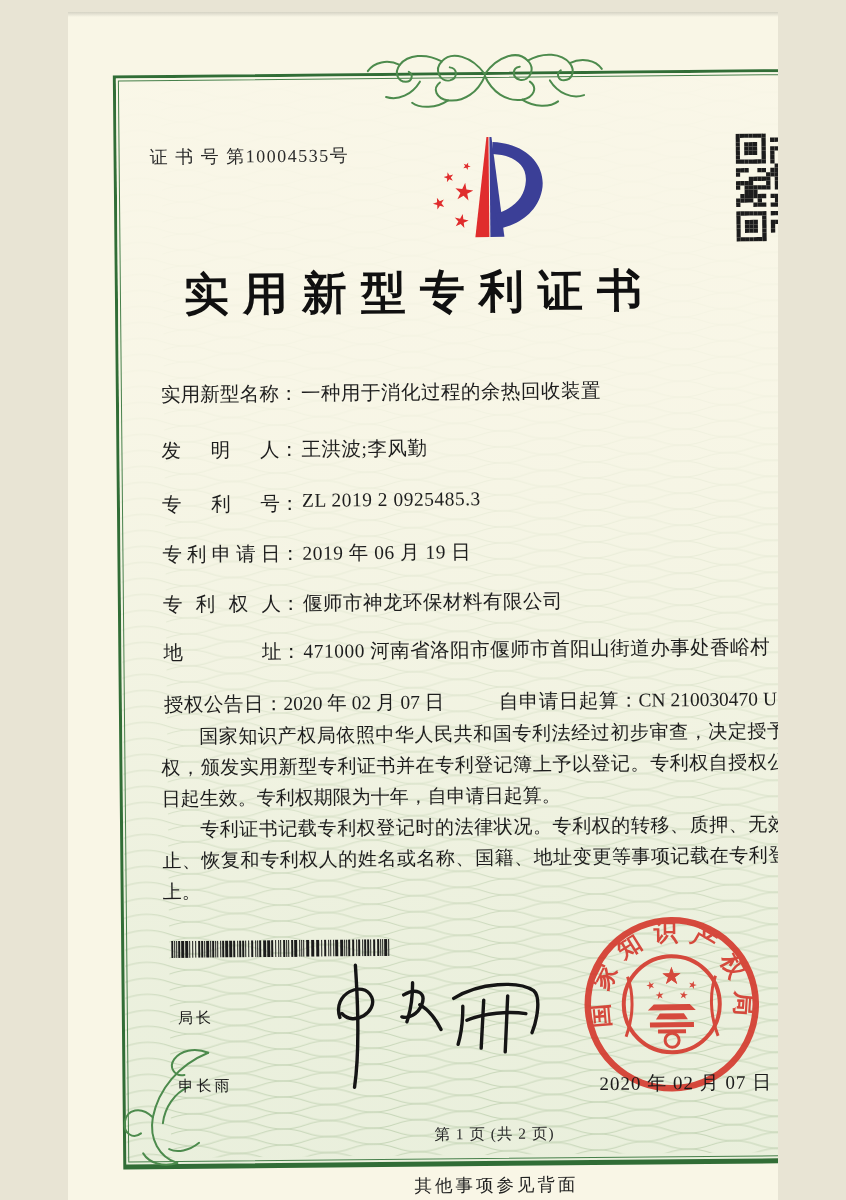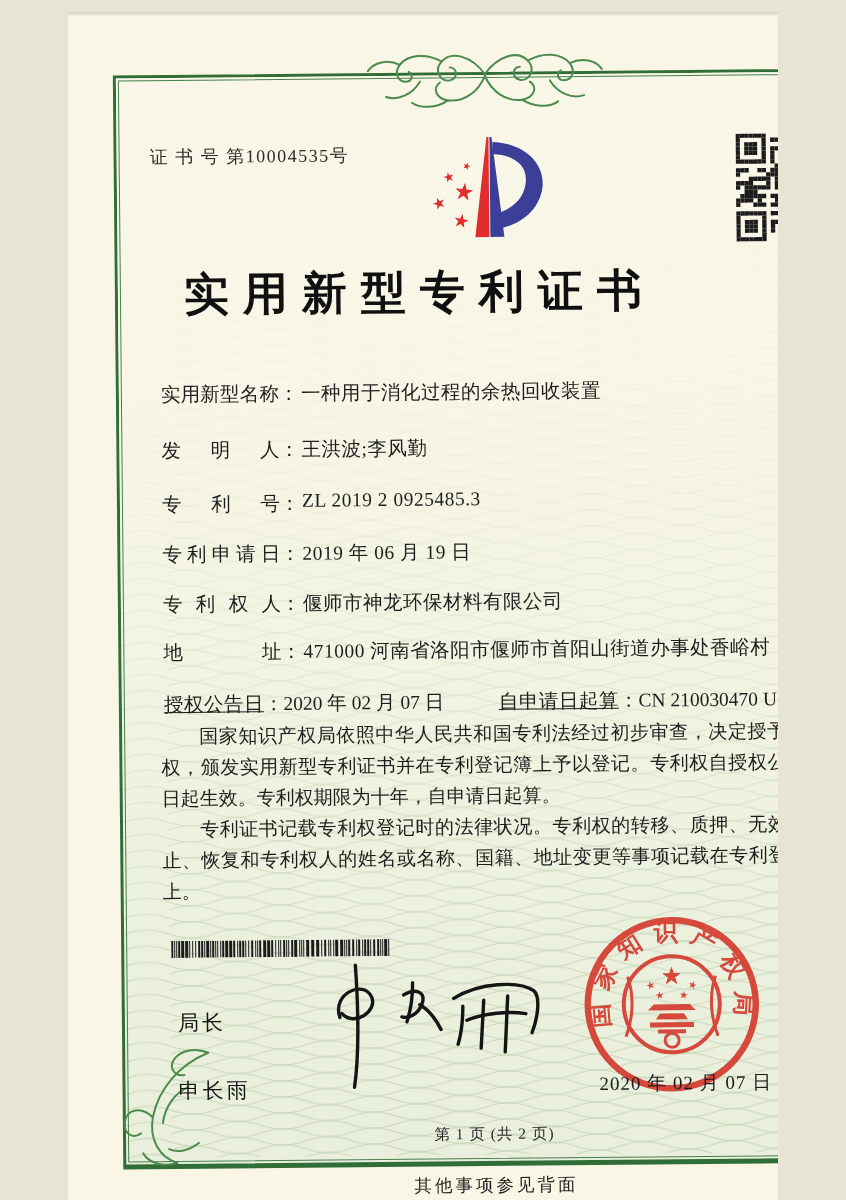--- a/index.html
+++ b/index.html
@@ -16,24 +16,24 @@
         background:linear-gradient(180deg,rgba(250,247,232,.96) 0%,rgba(250,247,232,.88) 28%,
                    rgba(250,247,232,.55) 55%,rgba(248,246,230,.18) 80%,rgba(246,245,228,.05) 100%);}
   .abs{position:absolute;}
   .cert-no{left:86px;top:130px;font-size:18px;letter-spacing:1.5px;color:#2b2b2b;}
   .title{left:0;top:250px;width:100%;text-align:center;font-size:45px;font-weight:700;
          letter-spacing:14px;color:#101010;}
   .frow{left:95px;width:680px;font-size:19.5px;white-space:nowrap;}
   .flabel{display:inline-block;width:118px;text-align:justify;text-align-last:justify;vertical-align:top;}
   .fcolon{display:inline-block;width:22px;vertical-align:top;}
   .fvalue{letter-spacing:.5px;}
-  .grant-label{letter-spacing:.5px;text-decoration:underline;}
+  .grant-label{letter-spacing:.5px;}
   .paras{left:92px;top:706px;width:664px;font-size:19px;line-height:31px;text-align:justify;}
   .paras p{margin:0;text-indent:2em;}
-  .director{left:106px;font-size:21px;letter-spacing:3px;color:#161616;}
+  .director{left:106px;font-size:15px;letter-spacing:3px;color:#161616;}
   .seal-date{left:527px;top:1060px;font-size:19px;letter-spacing:1px;color:#1a1a1a;}
   .pagefoot{left:50px;top:1112px;width:743px;text-align:center;font-size:15.5px;letter-spacing:1px;color:#2a2a2a;}
   .backnote{left:0;top:1161px;width:846px;text-align:center;font-size:17.5px;letter-spacing:3px;color:#222;}
   .z{z-index:5;}
 </style>
 </head>
 <body>
 
 <div class="page">
   <div class="tilt">

